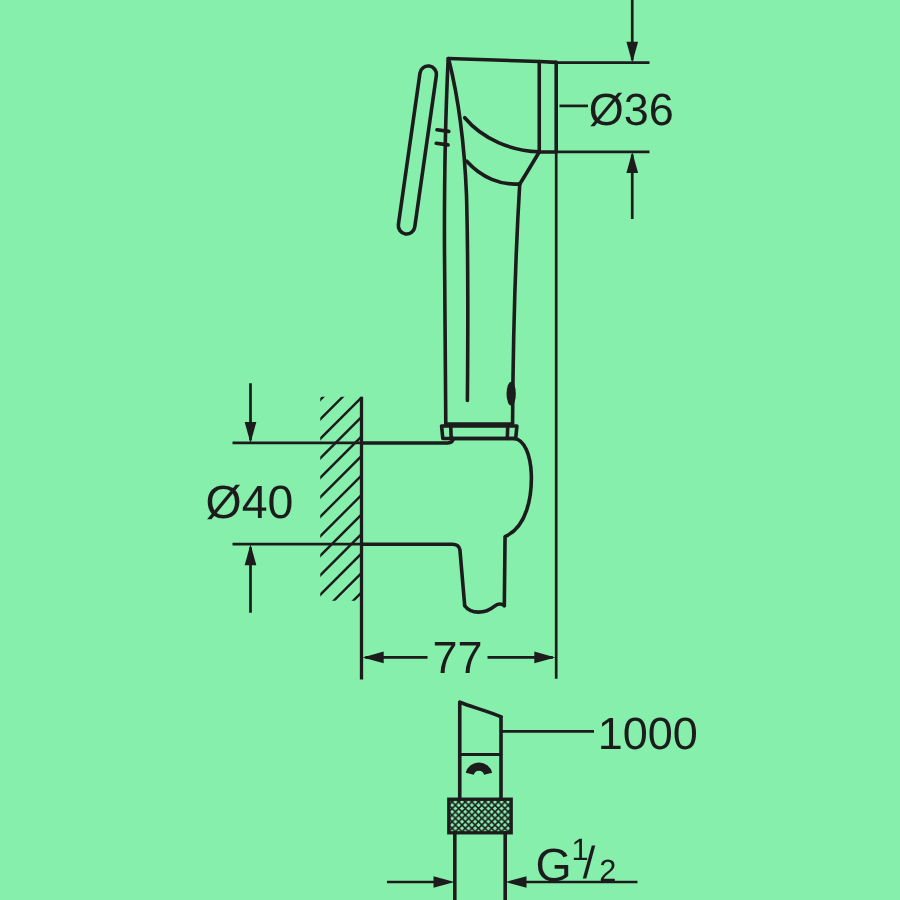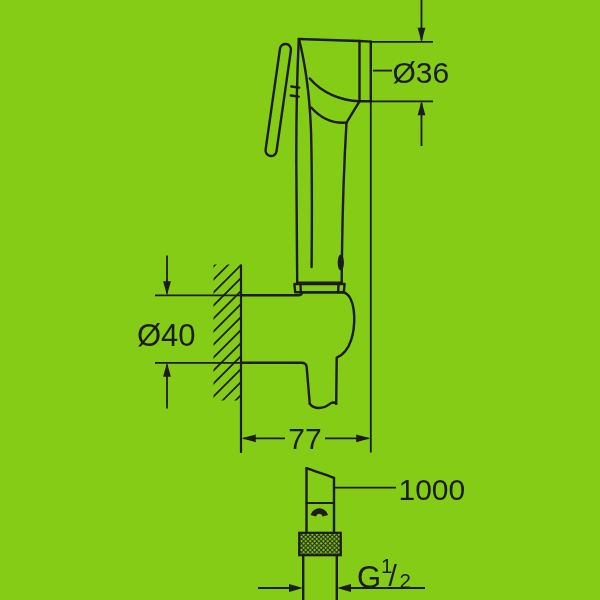--- a/index.html
+++ b/index.html
@@ -1,17 +1,17 @@
 <!DOCTYPE html>
 <html><head>
 <meta charset="utf-8">
 <style>
   html,body{margin:0;padding:0;background:#ffffff;}
   .stage{
-    width:600px;height:600px;position:relative;background:#84cc16;
+    width:600px;height:600px;position:relative;background:#86efac;
     font-family:"Liberation Sans", sans-serif;
   }
   svg{display:block;}
   .outline{stroke:#1c1c1c;stroke-width:2.4;fill:none;stroke-linejoin:round;stroke-linecap:round;}
   .thin{stroke:#1c1c1c;stroke-width:1.8;fill:none;stroke-linecap:butt;}
   .hatch{stroke:#1c1c1c;stroke-width:1.6;fill:none;}
   .arrow{fill:#1c1c1c;stroke:none;}
   .solid{fill:#1c1c1c;stroke:none;}
   .dimtext{fill:#1c1c1c;font-family:"Liberation Sans", sans-serif;}
 </style>

